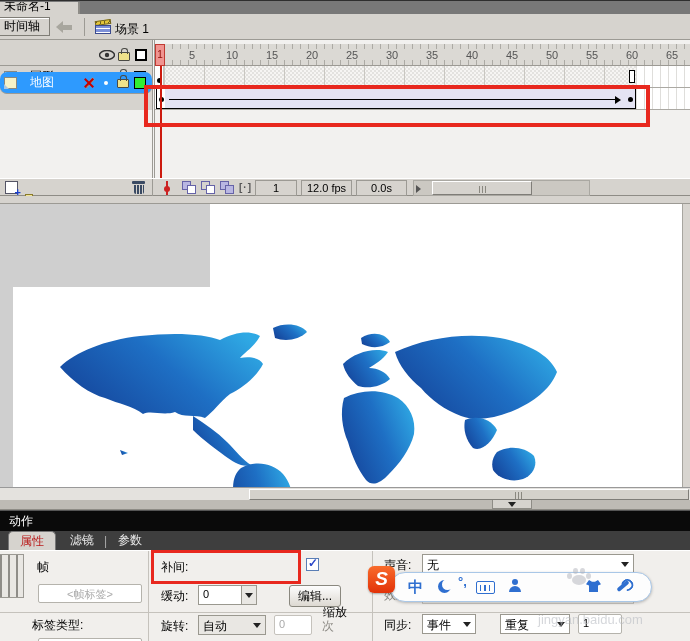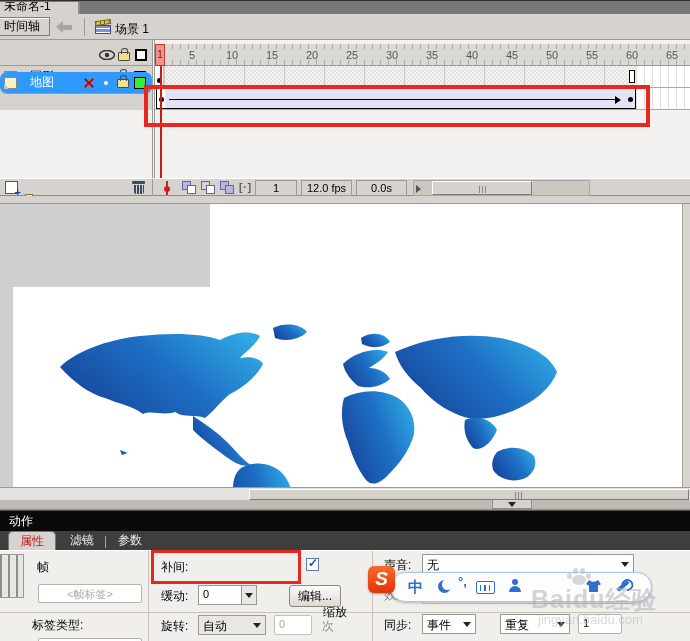--- a/index.html
+++ b/index.html
@@ -440,21 +440,20 @@
     <div class="inp" style="left:578px;top:63px;width:44px;height:20px;">1</div>
   </div>
 
   <div class="paw">
     <i style="left:0;top:5px;width:5px;height:6px;"></i>
       <i style="left:6px;top:0;width:5px;height:6px;"></i>
     <i style="left:13px;top:0;width:5px;height:6px;"></i>
       <i style="left:19px;top:5px;width:5px;height:6px;"></i>
     <i style="left:5px;top:7px;width:14px;height:10px;"></i>
   </div>
-  <div class="wm-brand">Baidu经验</div>
   <div class="wm-url">jingyan.baidu.com</div>
 
   <div class="ime-bar"></div>
   <div class="sogou-logo">S</div>
   <div class="ime-ic" style="left:408px;font-size:15px;">中</div>
   <div class="ime-ic moon" style="left:438px;top:580px;"></div>
   <div class="ime-ic" style="left:458px;top:574px;font-size:13px;">°,</div>
   <div class="ime-ic kb" style="left:476px;top:581px;"></div>
   <div class="ime-ic person" style="left:508px;top:579px;width:14px;height:14px;">
       <i class="hd"></i>

